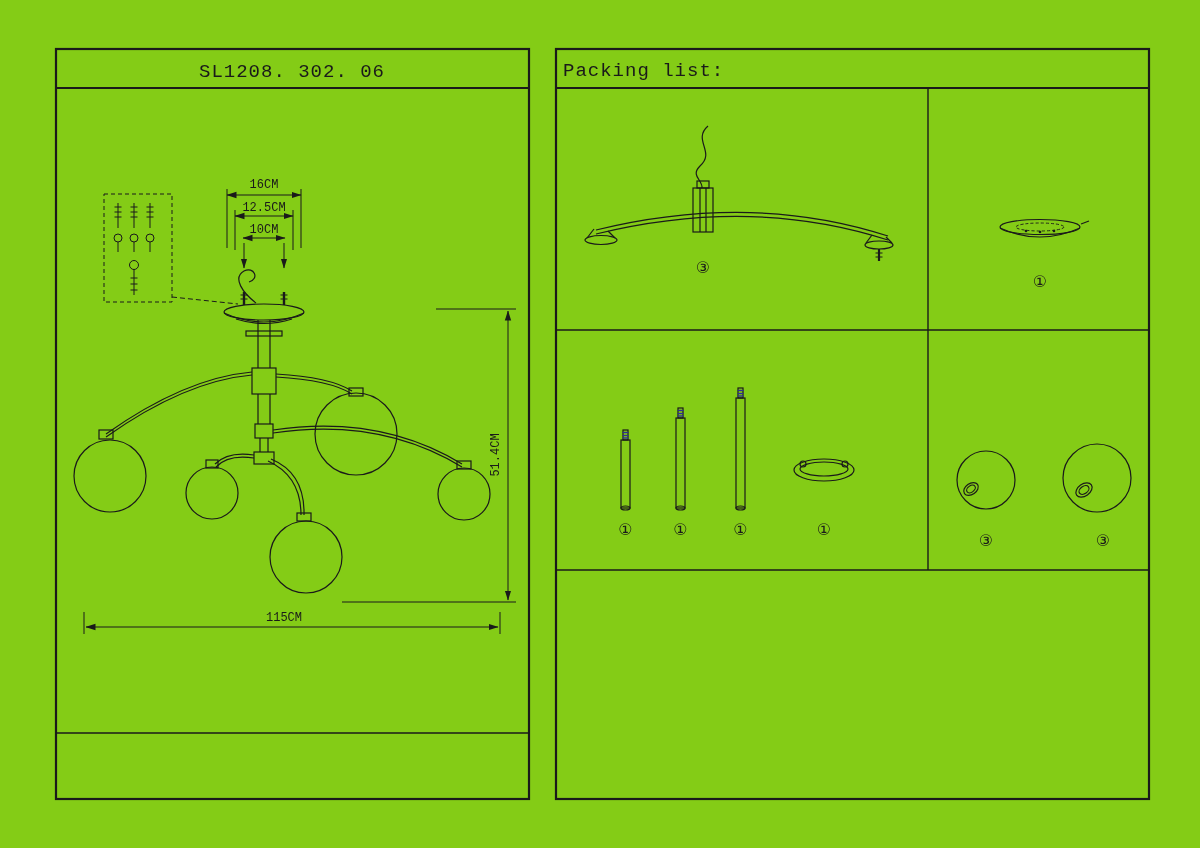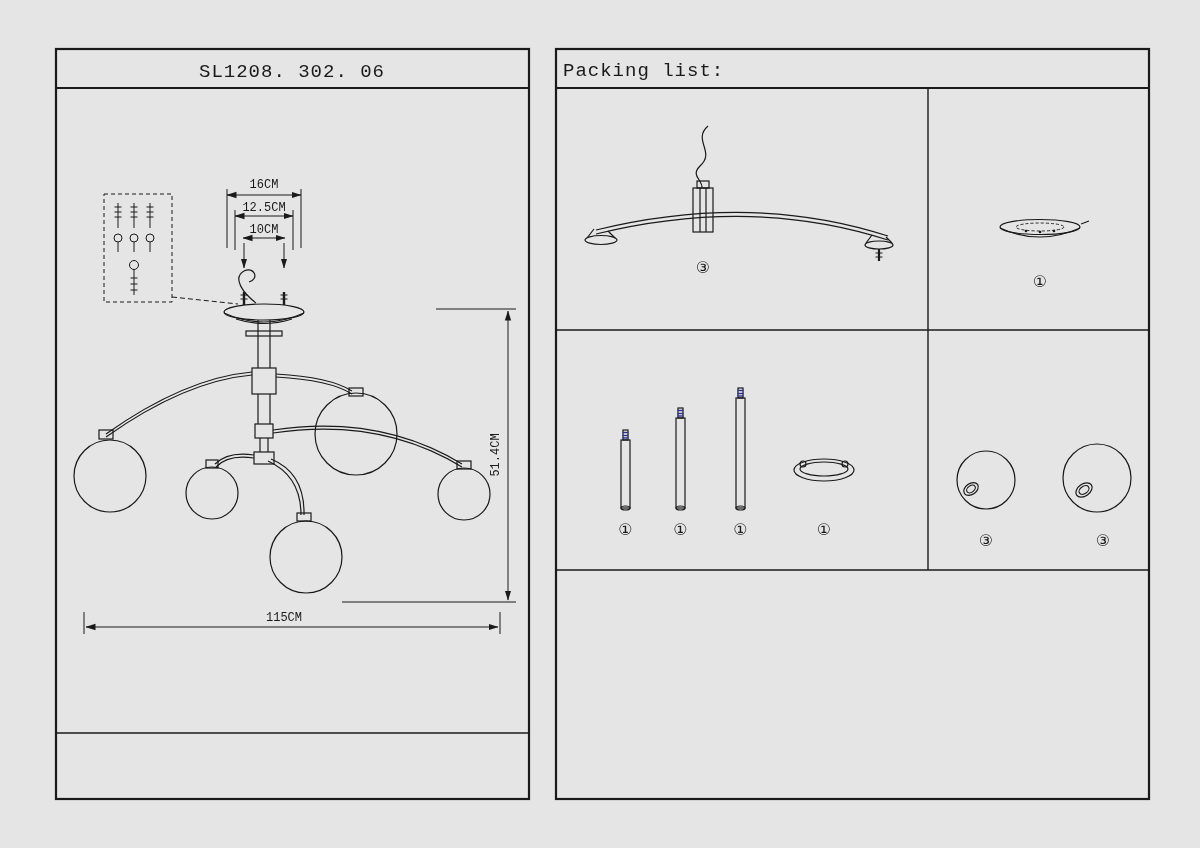--- a/index.html
+++ b/index.html
@@ -1,16 +1,16 @@
 <!DOCTYPE html>
 <html><head>
 <meta charset="utf-8">
 <style>
   html,body{margin:0;padding:0;background:#ffffff;}
-  .canvas{position:relative;width:1200px;height:848px;background:#e5e5e5;overflow:hidden;
+  .canvas{position:relative;width:1200px;height:848px;background:#84cc16;overflow:hidden;
           font-family:"Liberation Mono", monospace;}
   svg{position:absolute;left:0;top:0;display:block;}
   text{fill:#1a1a1a;stroke:none;}
   .title-text{font-family:"Liberation Mono", monospace;font-size:19px;letter-spacing:1px;}
   .dim-text{font-family:"Liberation Mono", monospace;font-size:12px;}
   .qty-text{font-family:"DejaVu Sans", sans-serif;font-size:16px;}
 </style>
 </head>
 <body>
 

